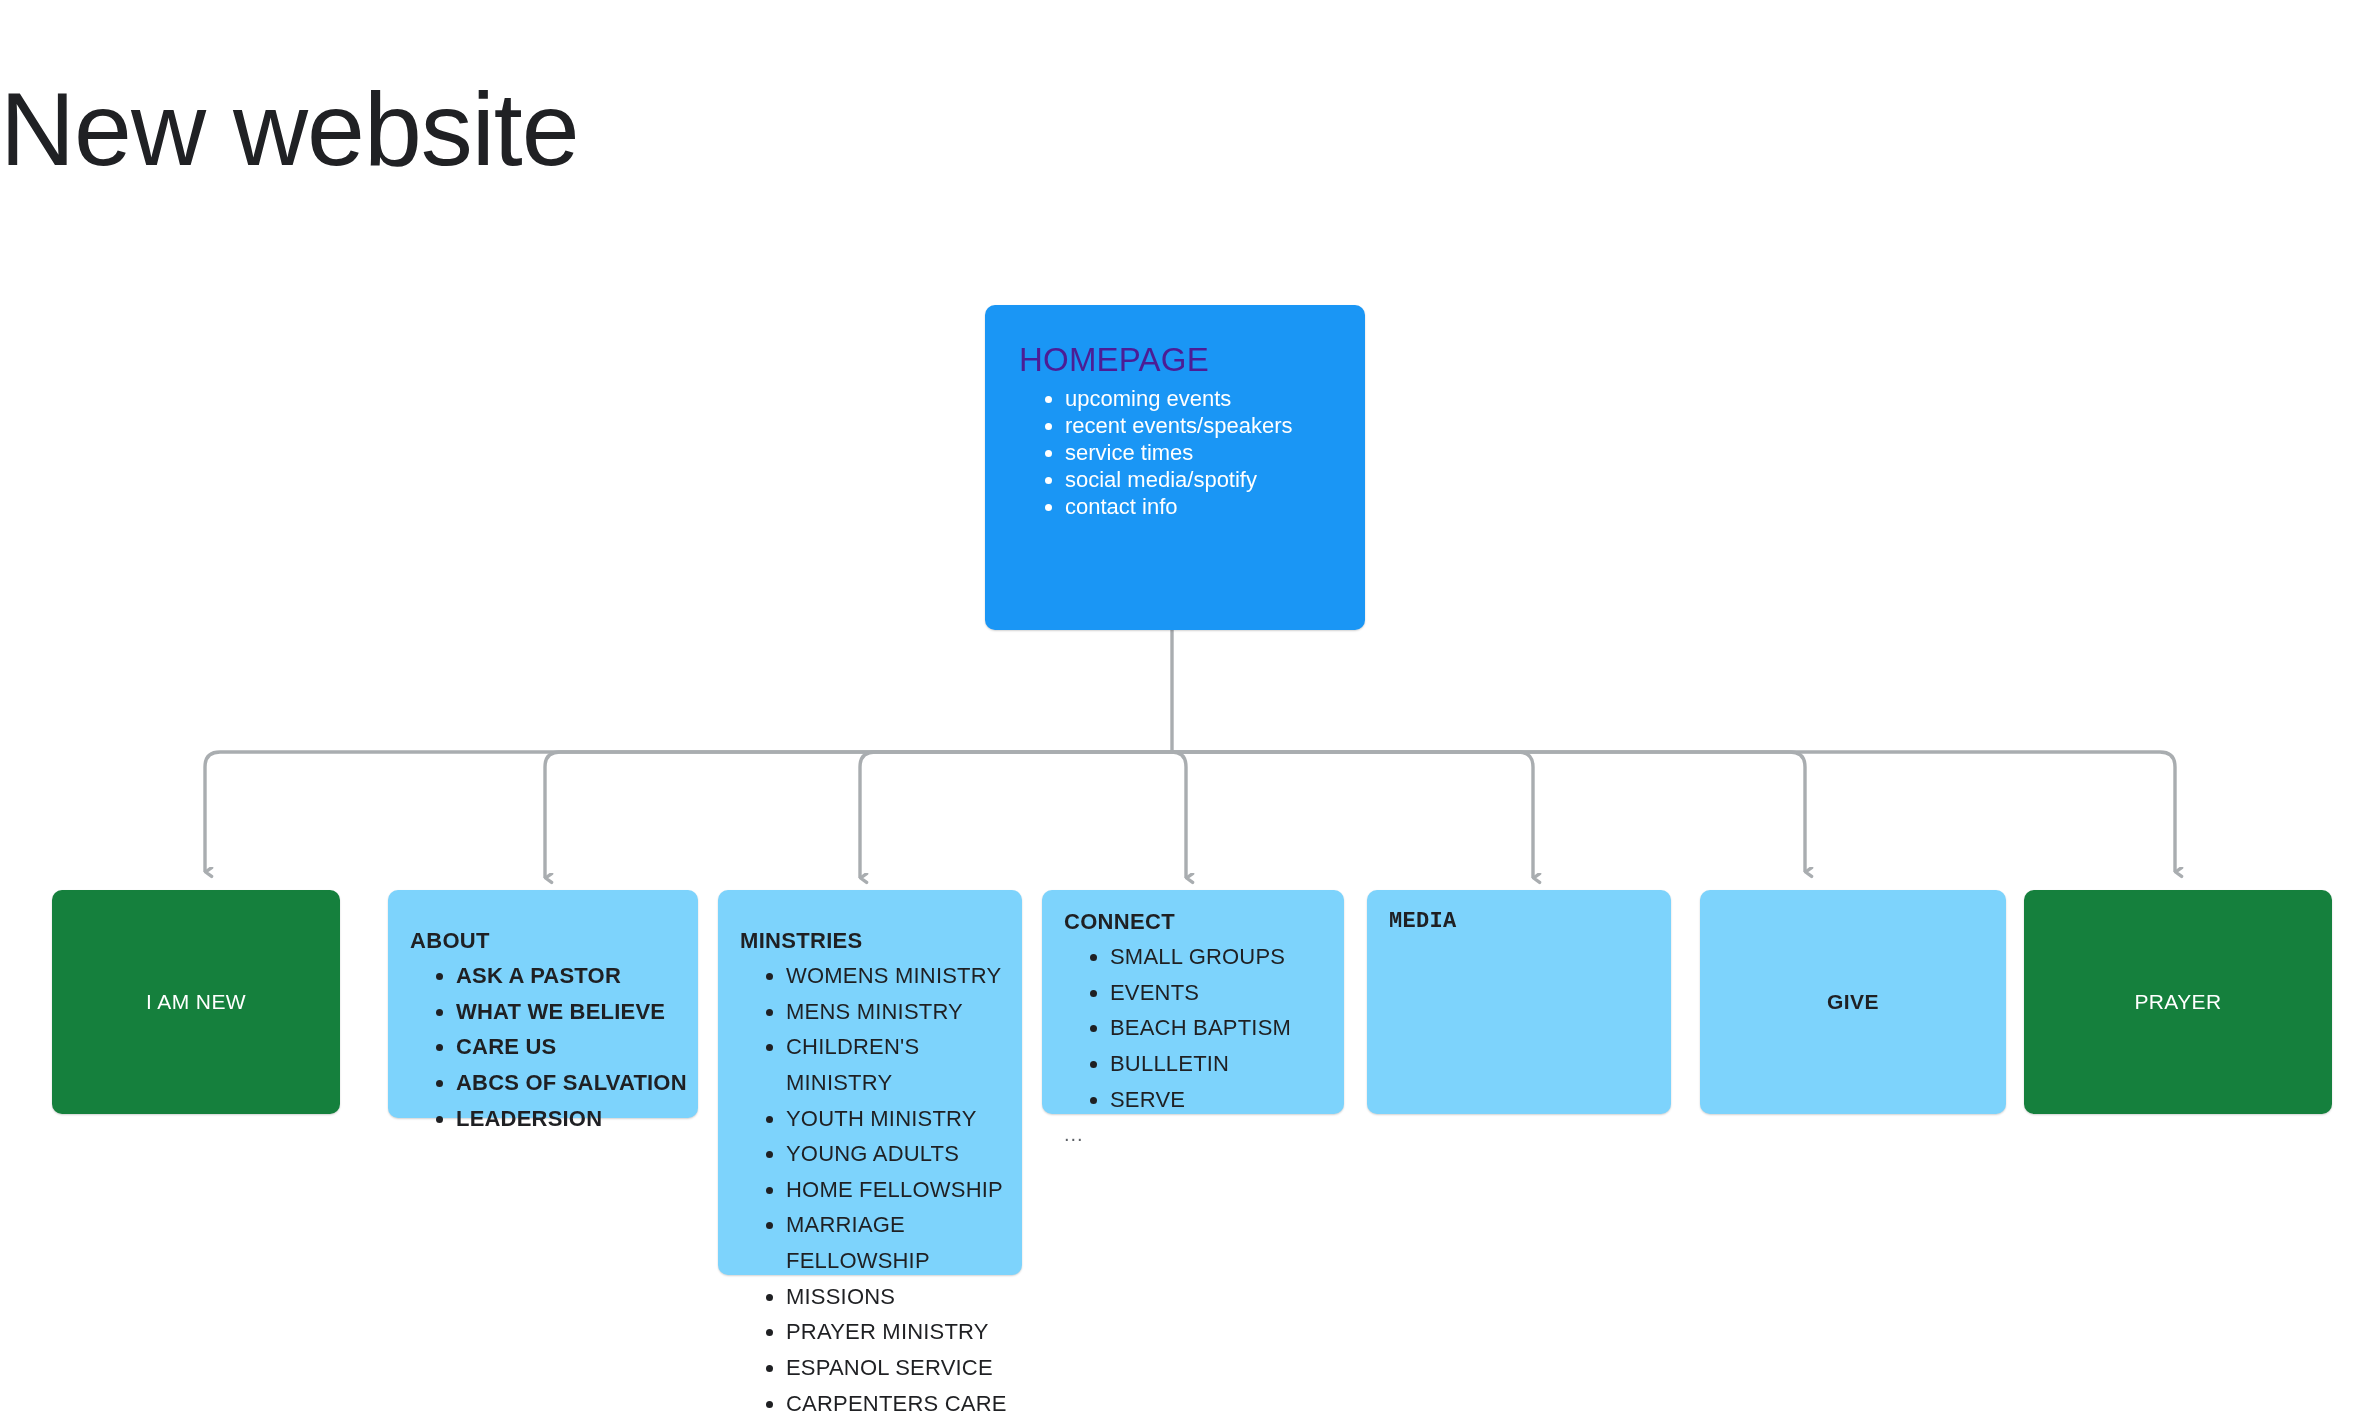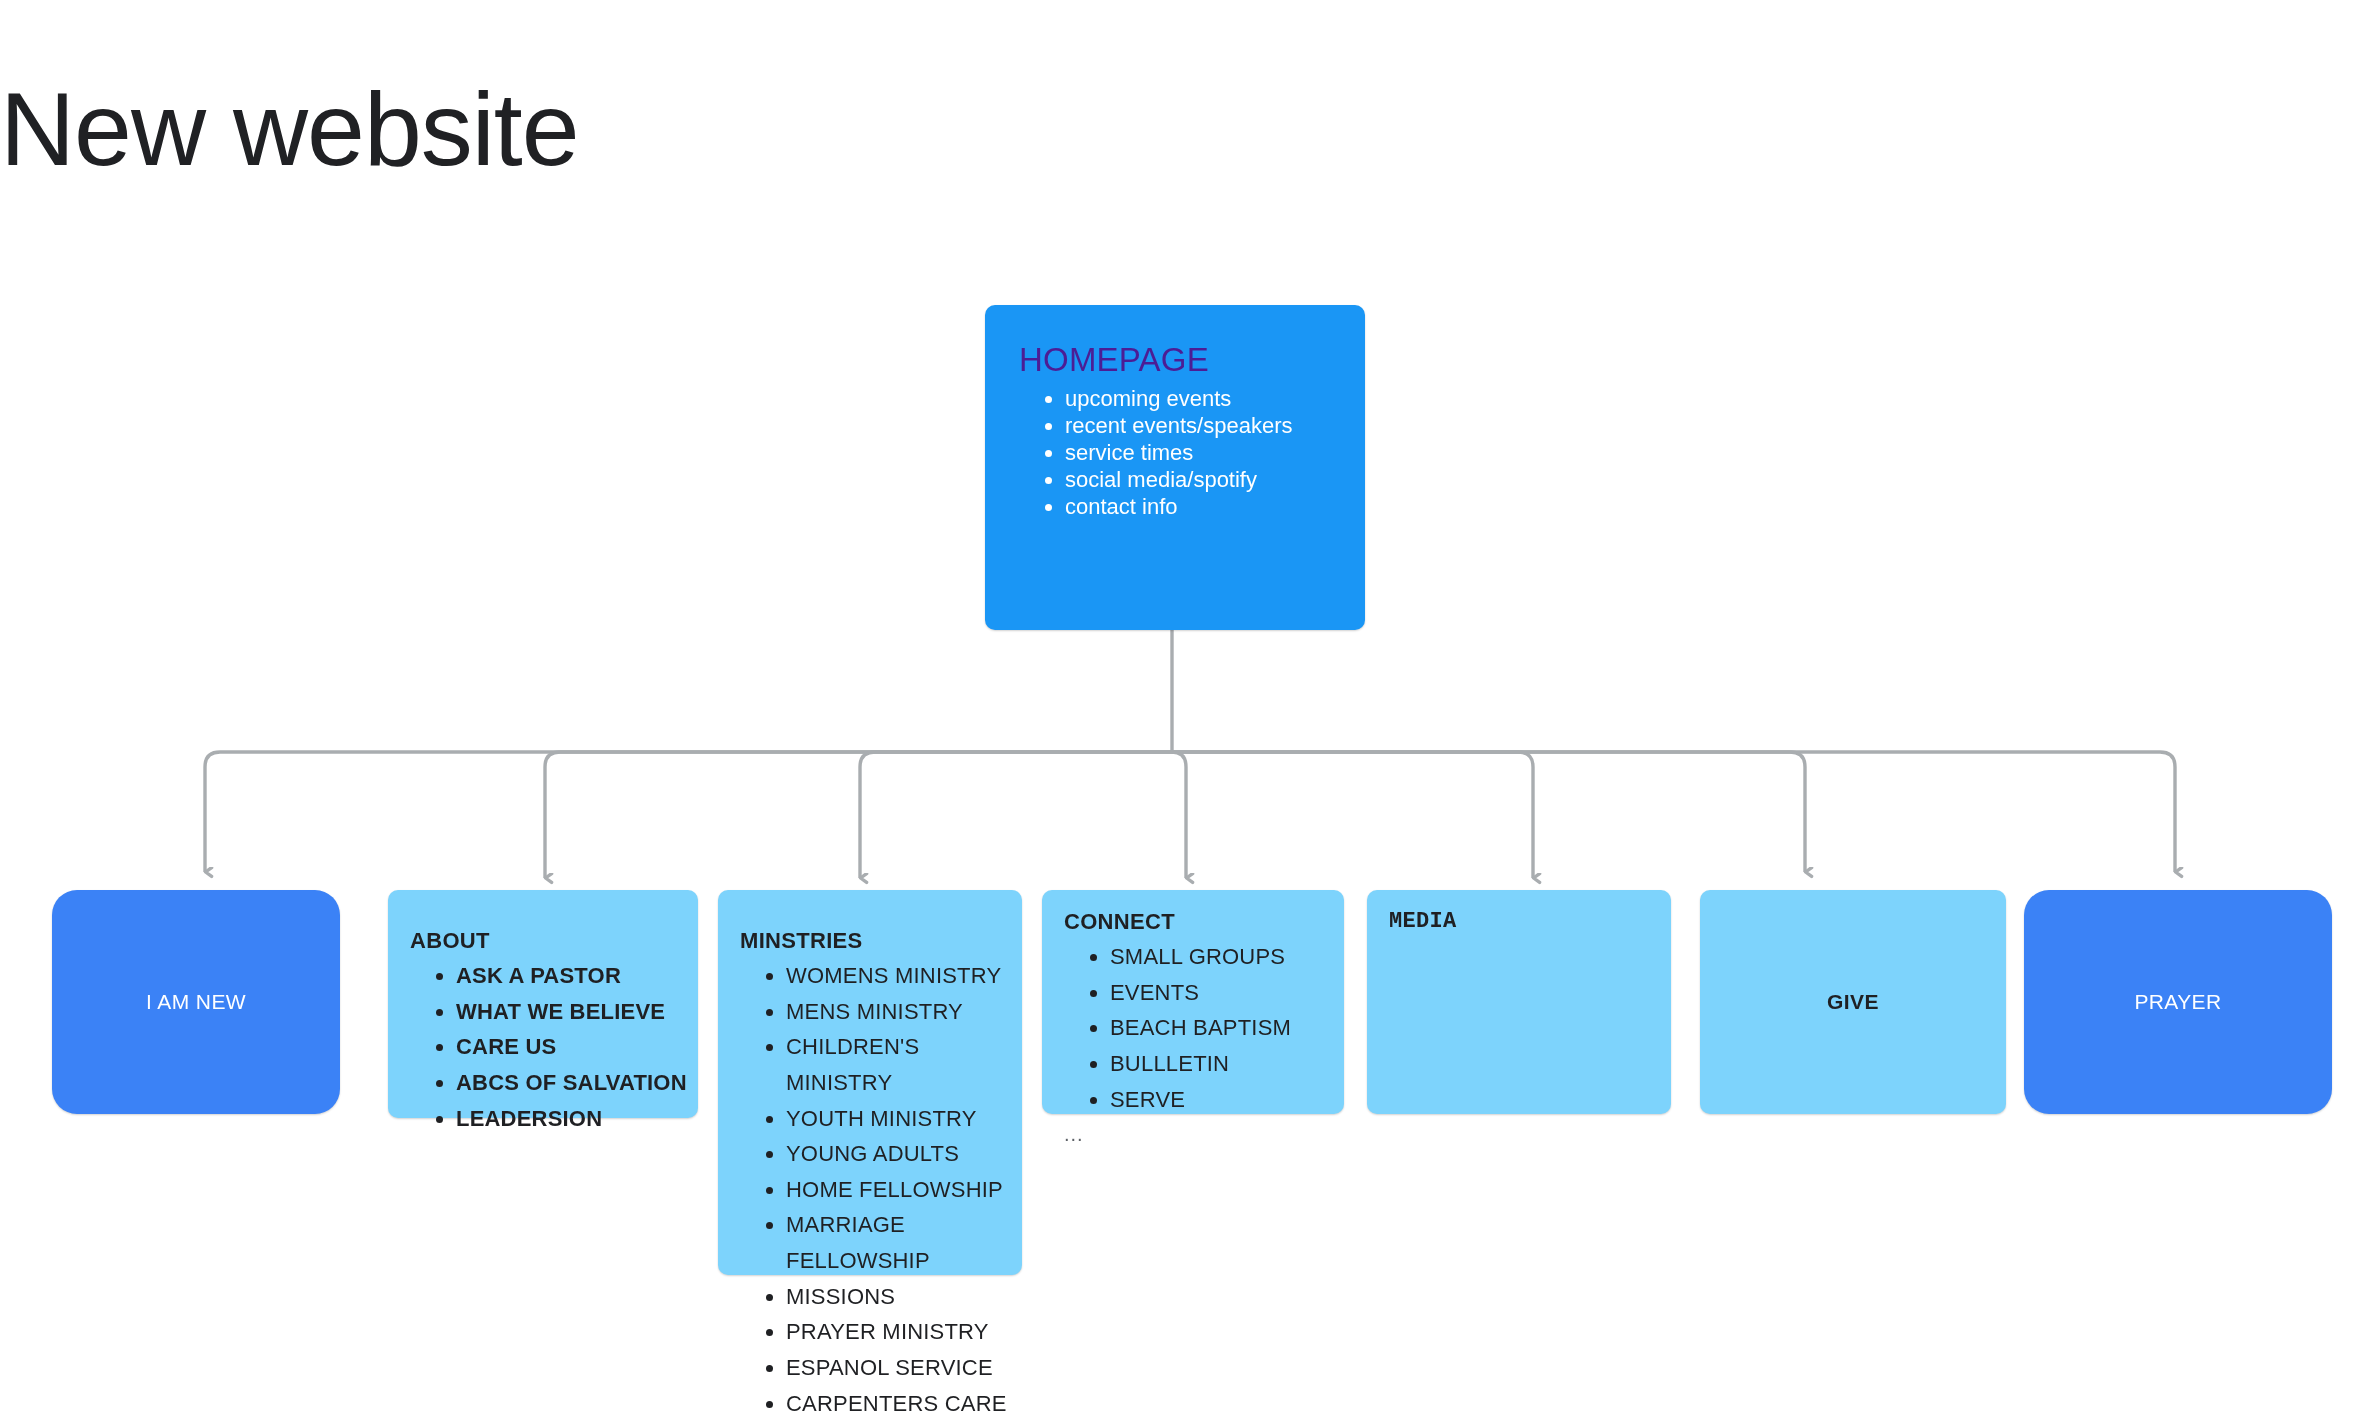--- a/index.html
+++ b/index.html
@@ -43,23 +43,22 @@
   .node-root {
     background: #1a96f5;
     color: #ffffff;
     padding: 36px 0 0 18px;
   }
   .node-blue {
     background: #7dd3fc;
     color: #1f2023;
   }
   .node-green {
-    background: #3b82f6;
+    background: #15803d;
     color: #ffffff;
-    border-radius: 25px;
   }
   .node-center {
     display: flex;
     align-items: center;
     justify-content: center;
   }
   .center-label {
     font-size: 21px;
     font-weight: 700;
     letter-spacing: 0.4px;

